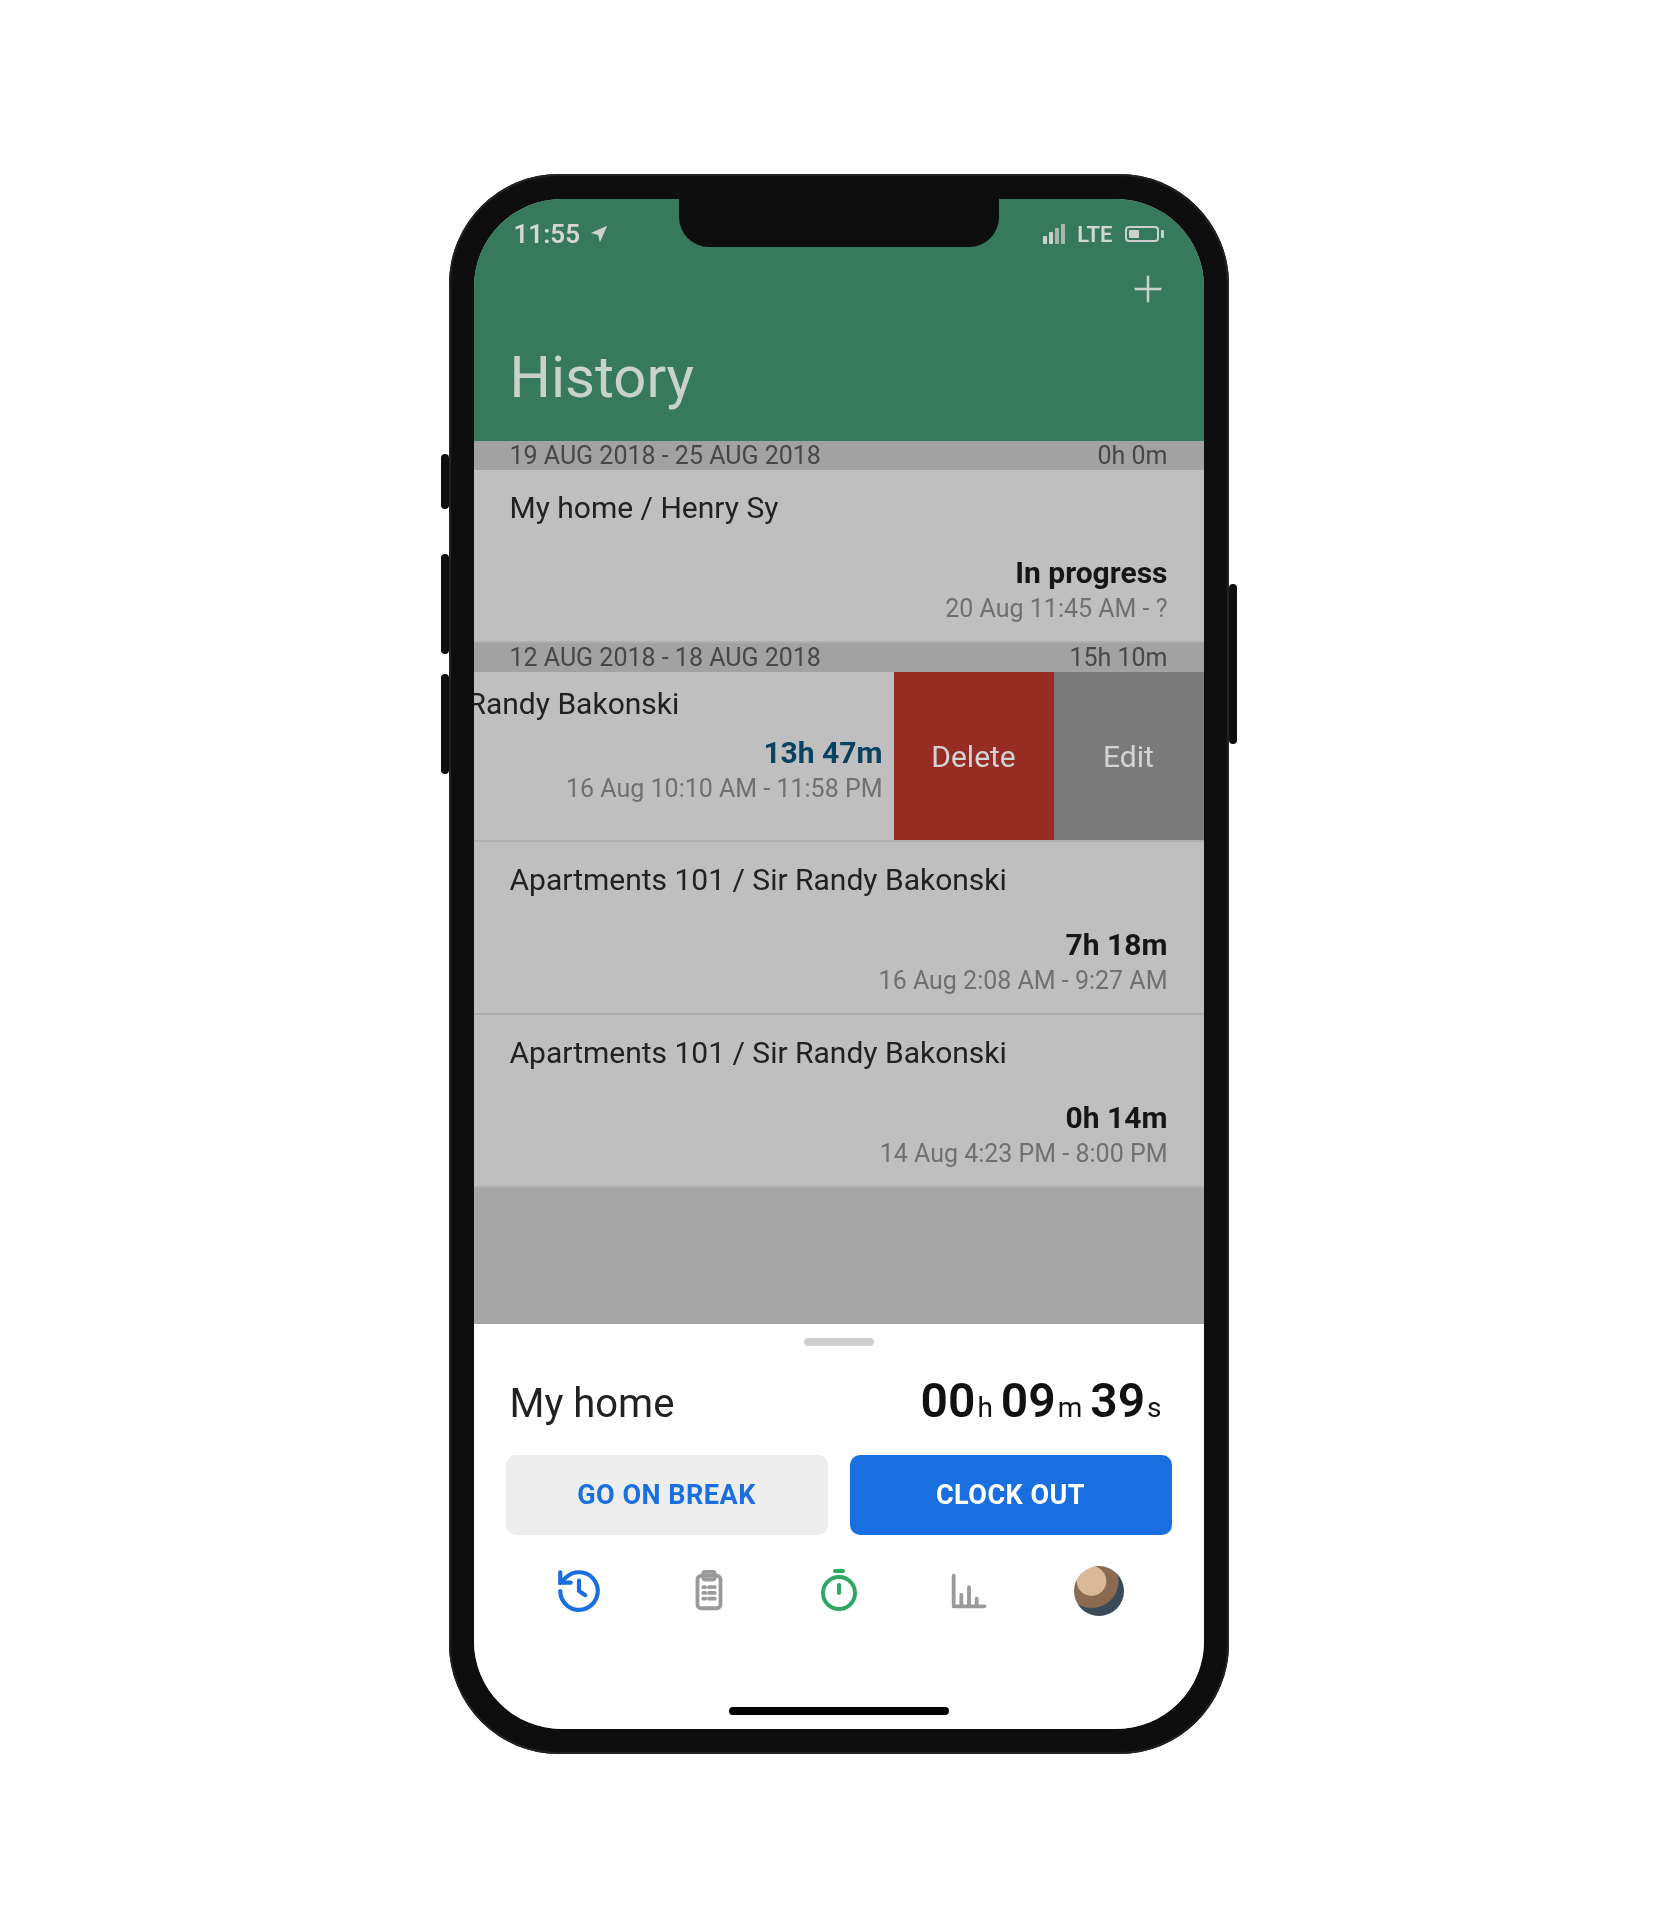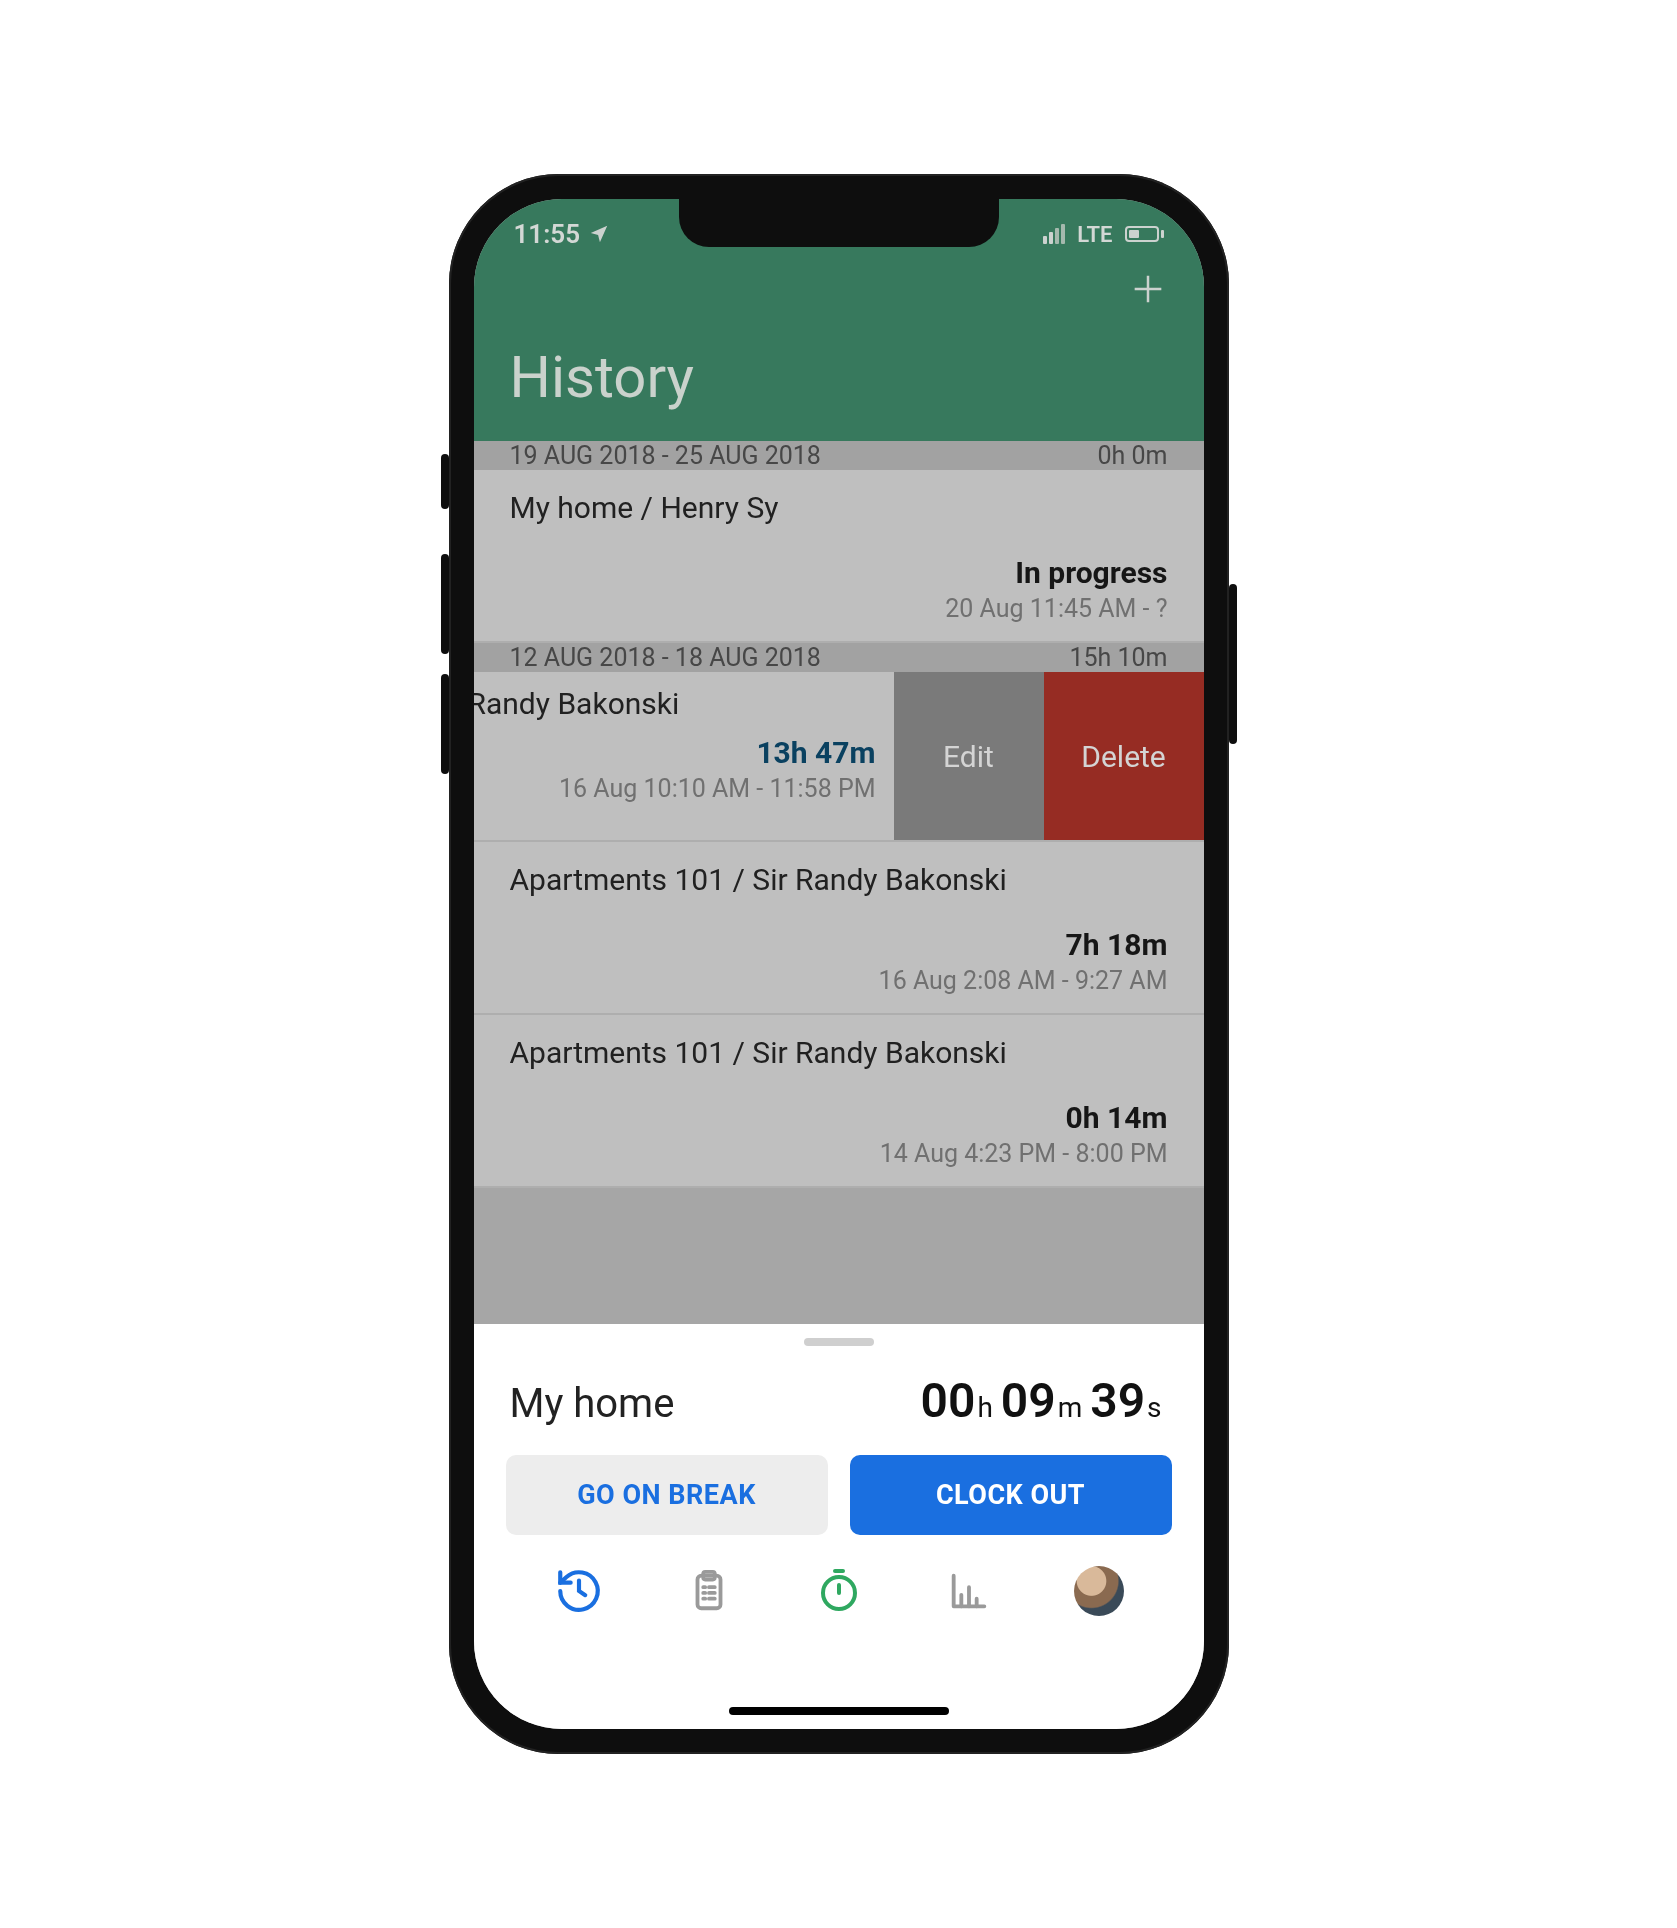--- a/index.html
+++ b/index.html
@@ -141,21 +141,21 @@
   
   .swiped-row {
     display: flex;
     height: 170px;
     background: #dadada;
     border-bottom: 2px solid #c6c6c6;
     position: relative;
   }
   .swiped-content {
     flex: 1;
-    padding: 14px 18px 14px 0;
+    padding: 14px 11px 14px 0;
     display: flex;
     flex-direction: column;
     overflow: hidden;
   }
   .swiped-content .label {
     font-size: 30px;
     color: #262626;
     margin-left: -6px;
     white-space: nowrap;
   }
@@ -299,22 +299,22 @@
     </div>
 
     <div class="swiped-row">
       <div class="swiped-content">
         <div class="label">Randy Bakonski</div>
         <div class="right">
           <div class="status">13h 47m</div>
           <div class="sub">16 Aug 10:10 AM - 11:58 PM</div>
         </div>
       </div>
+      <div class="action-btn action-delete">Delete</div>
       <div class="action-btn action-edit">Edit</div>
-      <div class="action-btn action-delete">Delete</div>
     </div>
 
     <div class="entry">
       <div class="label">Apartments 101 / Sir Randy Bakonski</div>
       <div class="right">
         <div class="status">7h 18m</div>
         <div class="sub">16 Aug 2:08 AM - 9:27 AM</div>
       </div>
     </div>
 

